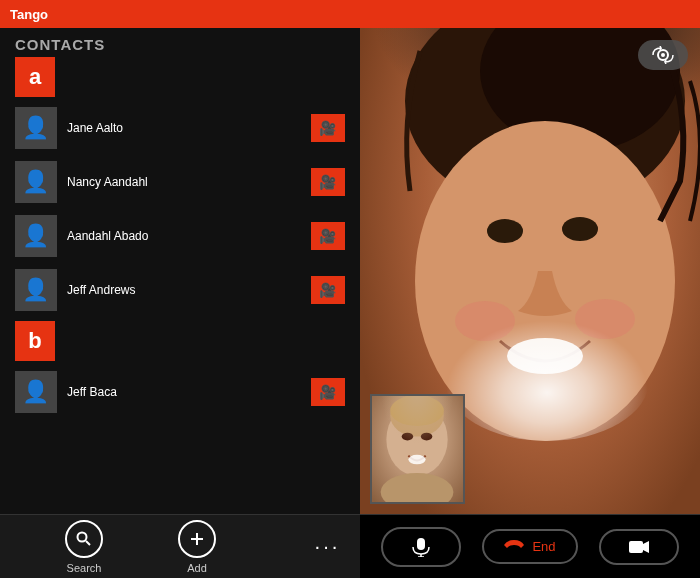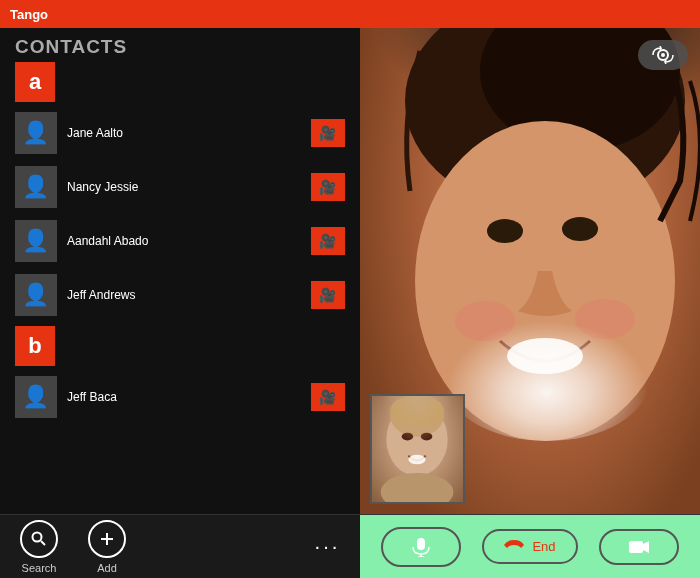--- a/index.html
+++ b/index.html
@@ -42,21 +42,21 @@
       display: flex;
       flex-direction: column;
       flex-shrink: 0;
     }
 
     .contacts-header {
       padding: 8px 15px 0 15px;
     }
     .contacts-label {
       color: #aaa;
-      font-size: 19px;
+      font-size: 15px;
       font-weight: 600;
       letter-spacing: 1px;
     }
     .contacts-tabs {
       display: flex;
       align-items: baseline;
       gap: 20px;
       padding: 2px 15px 6px 15px;
     }
     .tab-all {
@@ -147,20 +147,21 @@
       gap: 30px;
       border-top: 1px solid #333;
     }
     .toolbar-btn {
       display: flex;
       flex-direction: column;
       align-items: center;
       gap: 4px;
       cursor: pointer;
       color: white;
+      margin-left: 45px;
     }
     .toolbar-icon-circle {
       width: 38px;
       height: 38px;
       border: 2px solid white;
       border-radius: 50%;
       display: flex;
       align-items: center;
       justify-content: center;
       font-size: 16px;
@@ -266,21 +267,21 @@
       align-items: center;
       gap: 6px;
       cursor: pointer;
       color: white;
       font-size: 18px;
     }
 
     
     .call-controls {
       height: 64px;
-      background: #86efac;
+      background: #000000;
       display: flex;
       align-items: center;
       justify-content: space-around;
       padding: 0 10px;
       border-top: 1px solid #333;
     }
     .call-btn {
       display: flex;
       align-items: center;
       justify-content: center;
@@ -344,21 +345,21 @@
         <span class="contact-name">Jane Aalto</span>
         <div class="video-btn">
           <span class="video-icon-shape">🎥</span>
         </div>
       </div>
 
       <div class="contact-item">
         <div class="contact-avatar">
           <span class="avatar-icon">👤</span>
         </div>
-        <span class="contact-name">Nancy Jessie</span>
+        <span class="contact-name">Nancy Aandahl</span>
         <div class="video-btn">
           <span class="video-icon-shape">🎥</span>
         </div>
       </div>
 
       <div class="contact-item">
         <div class="contact-avatar">
           <span class="avatar-icon">👤</span>
         </div>
         <span class="contact-name">Aandahl Abado</span>

